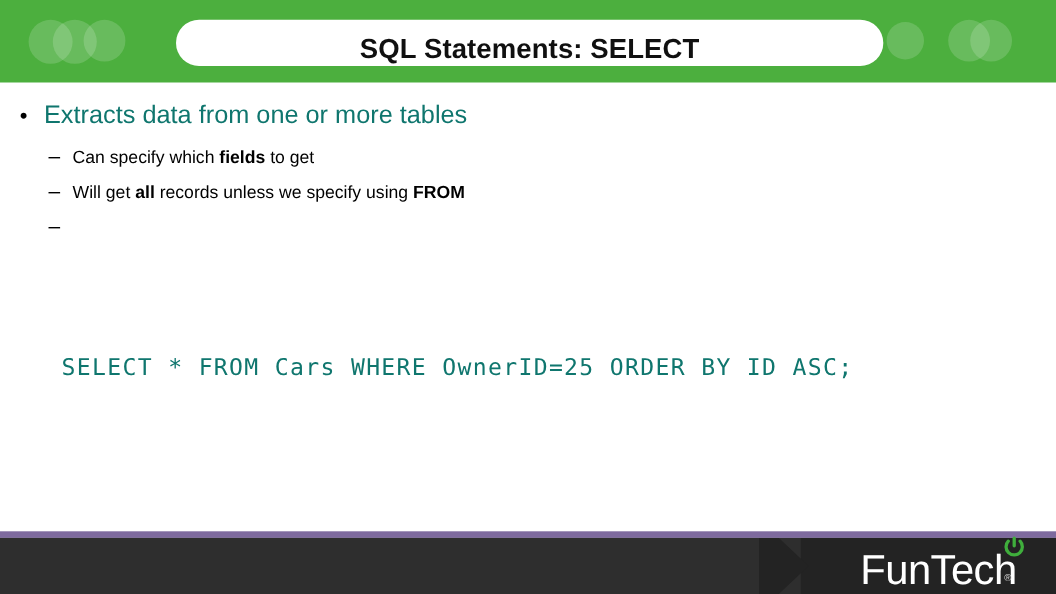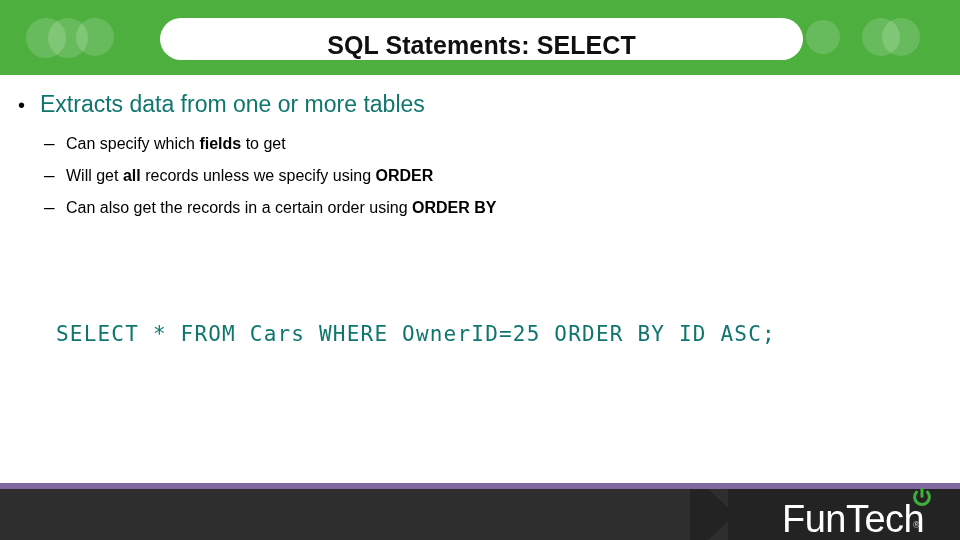--- a/index.html
+++ b/index.html
@@ -230,25 +230,24 @@
       <span class="bullet-l1-text">Extracts data from one or more tables</span>
     </div>
 
     <div class="sub-list" id="sub-list">
         <div class="bullet-l2">
           <span class="dash-mark">–</span>
           <span class="bullet-l2-text"><span>Can specify which </span><b>fields</b><span> to get</span></span>
         </div>
         <div class="bullet-l2">
           <span class="dash-mark">–</span>
-          <span class="bullet-l2-text"><span>Will get </span><b>all</b><span> records unless we specify using </span><b>ORDER</b></span>
+          <span class="bullet-l2-text"><span>Will get </span><b>all</b><span> records unless we specify using </span><b>FROM</b></span>
         </div>
         <div class="bullet-l2">
           <span class="dash-mark">–</span>
-          <span class="bullet-l2-text"><span>Can also get the records in a certain order using </span><b>ORDER BY</b></span>
         </div>
       </div>
 
     <div class="code-line">SELECT * FROM Cars WHERE OwnerID=25 ORDER BY ID ASC;</div>
   </div>
 
   <div class="footer-rule"></div>
 
   <div class="footer-band">
     <div class="footer-chevron-fill"></div>

